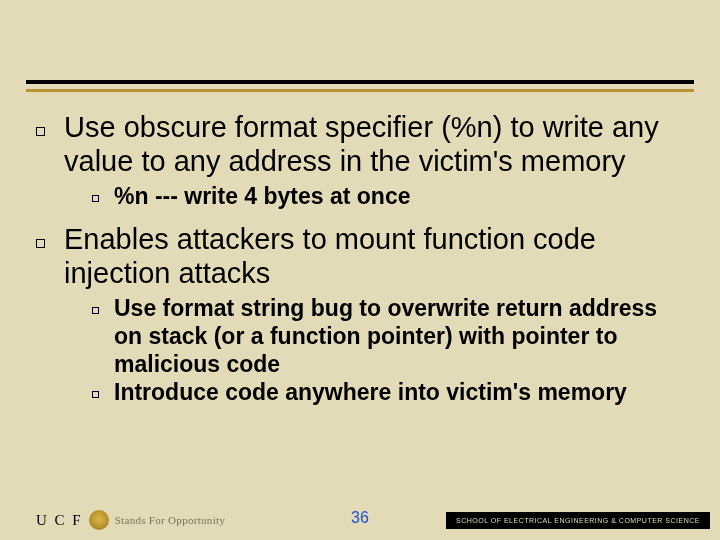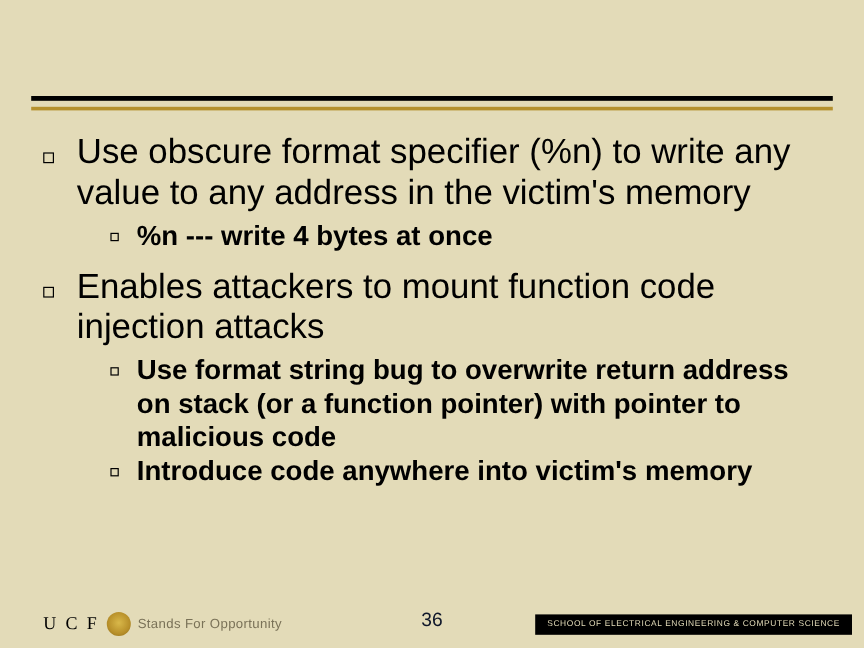--- a/index.html
+++ b/index.html
@@ -87,21 +87,21 @@
     border: 1.3px solid #000;
     margin-top: 2px;
   }
   .pagenum {
     position: absolute;
     bottom: 13px;
     left: 0;
     width: 720px;
     text-align: center;
     font-size: 16px;
-    color: #0f172a;
+    color: #1d4ed8;
   }
   .footer {
     position: absolute;
     bottom: 8px;
     left: 36px;
     right: 6px;
     height: 24px;
     display: flex;
     align-items: center;
     justify-content: space-between;
@@ -119,21 +119,21 @@
     font-weight: 400;
   }
   .pegasus {
     width: 20px;
     height: 20px;
     background: radial-gradient(circle at 50% 45%, #d9b84a 0%, #b8902a 60%, #8a6a18 100%);
     border-radius: 50%;
     position: relative;
   }
   .tagline {
-    font-family: Liberation Sans, sans-serif;
+    font-family: Liberation Serif, serif;
     font-size: 11px;
     color: #7a7258;
     letter-spacing: 0.3px;
   }
   .footer-right {
     background: #000;
     color: #e3dbb8;
     font-size: 7px;
     letter-spacing: 0.5px;
     padding: 5px 10px;

